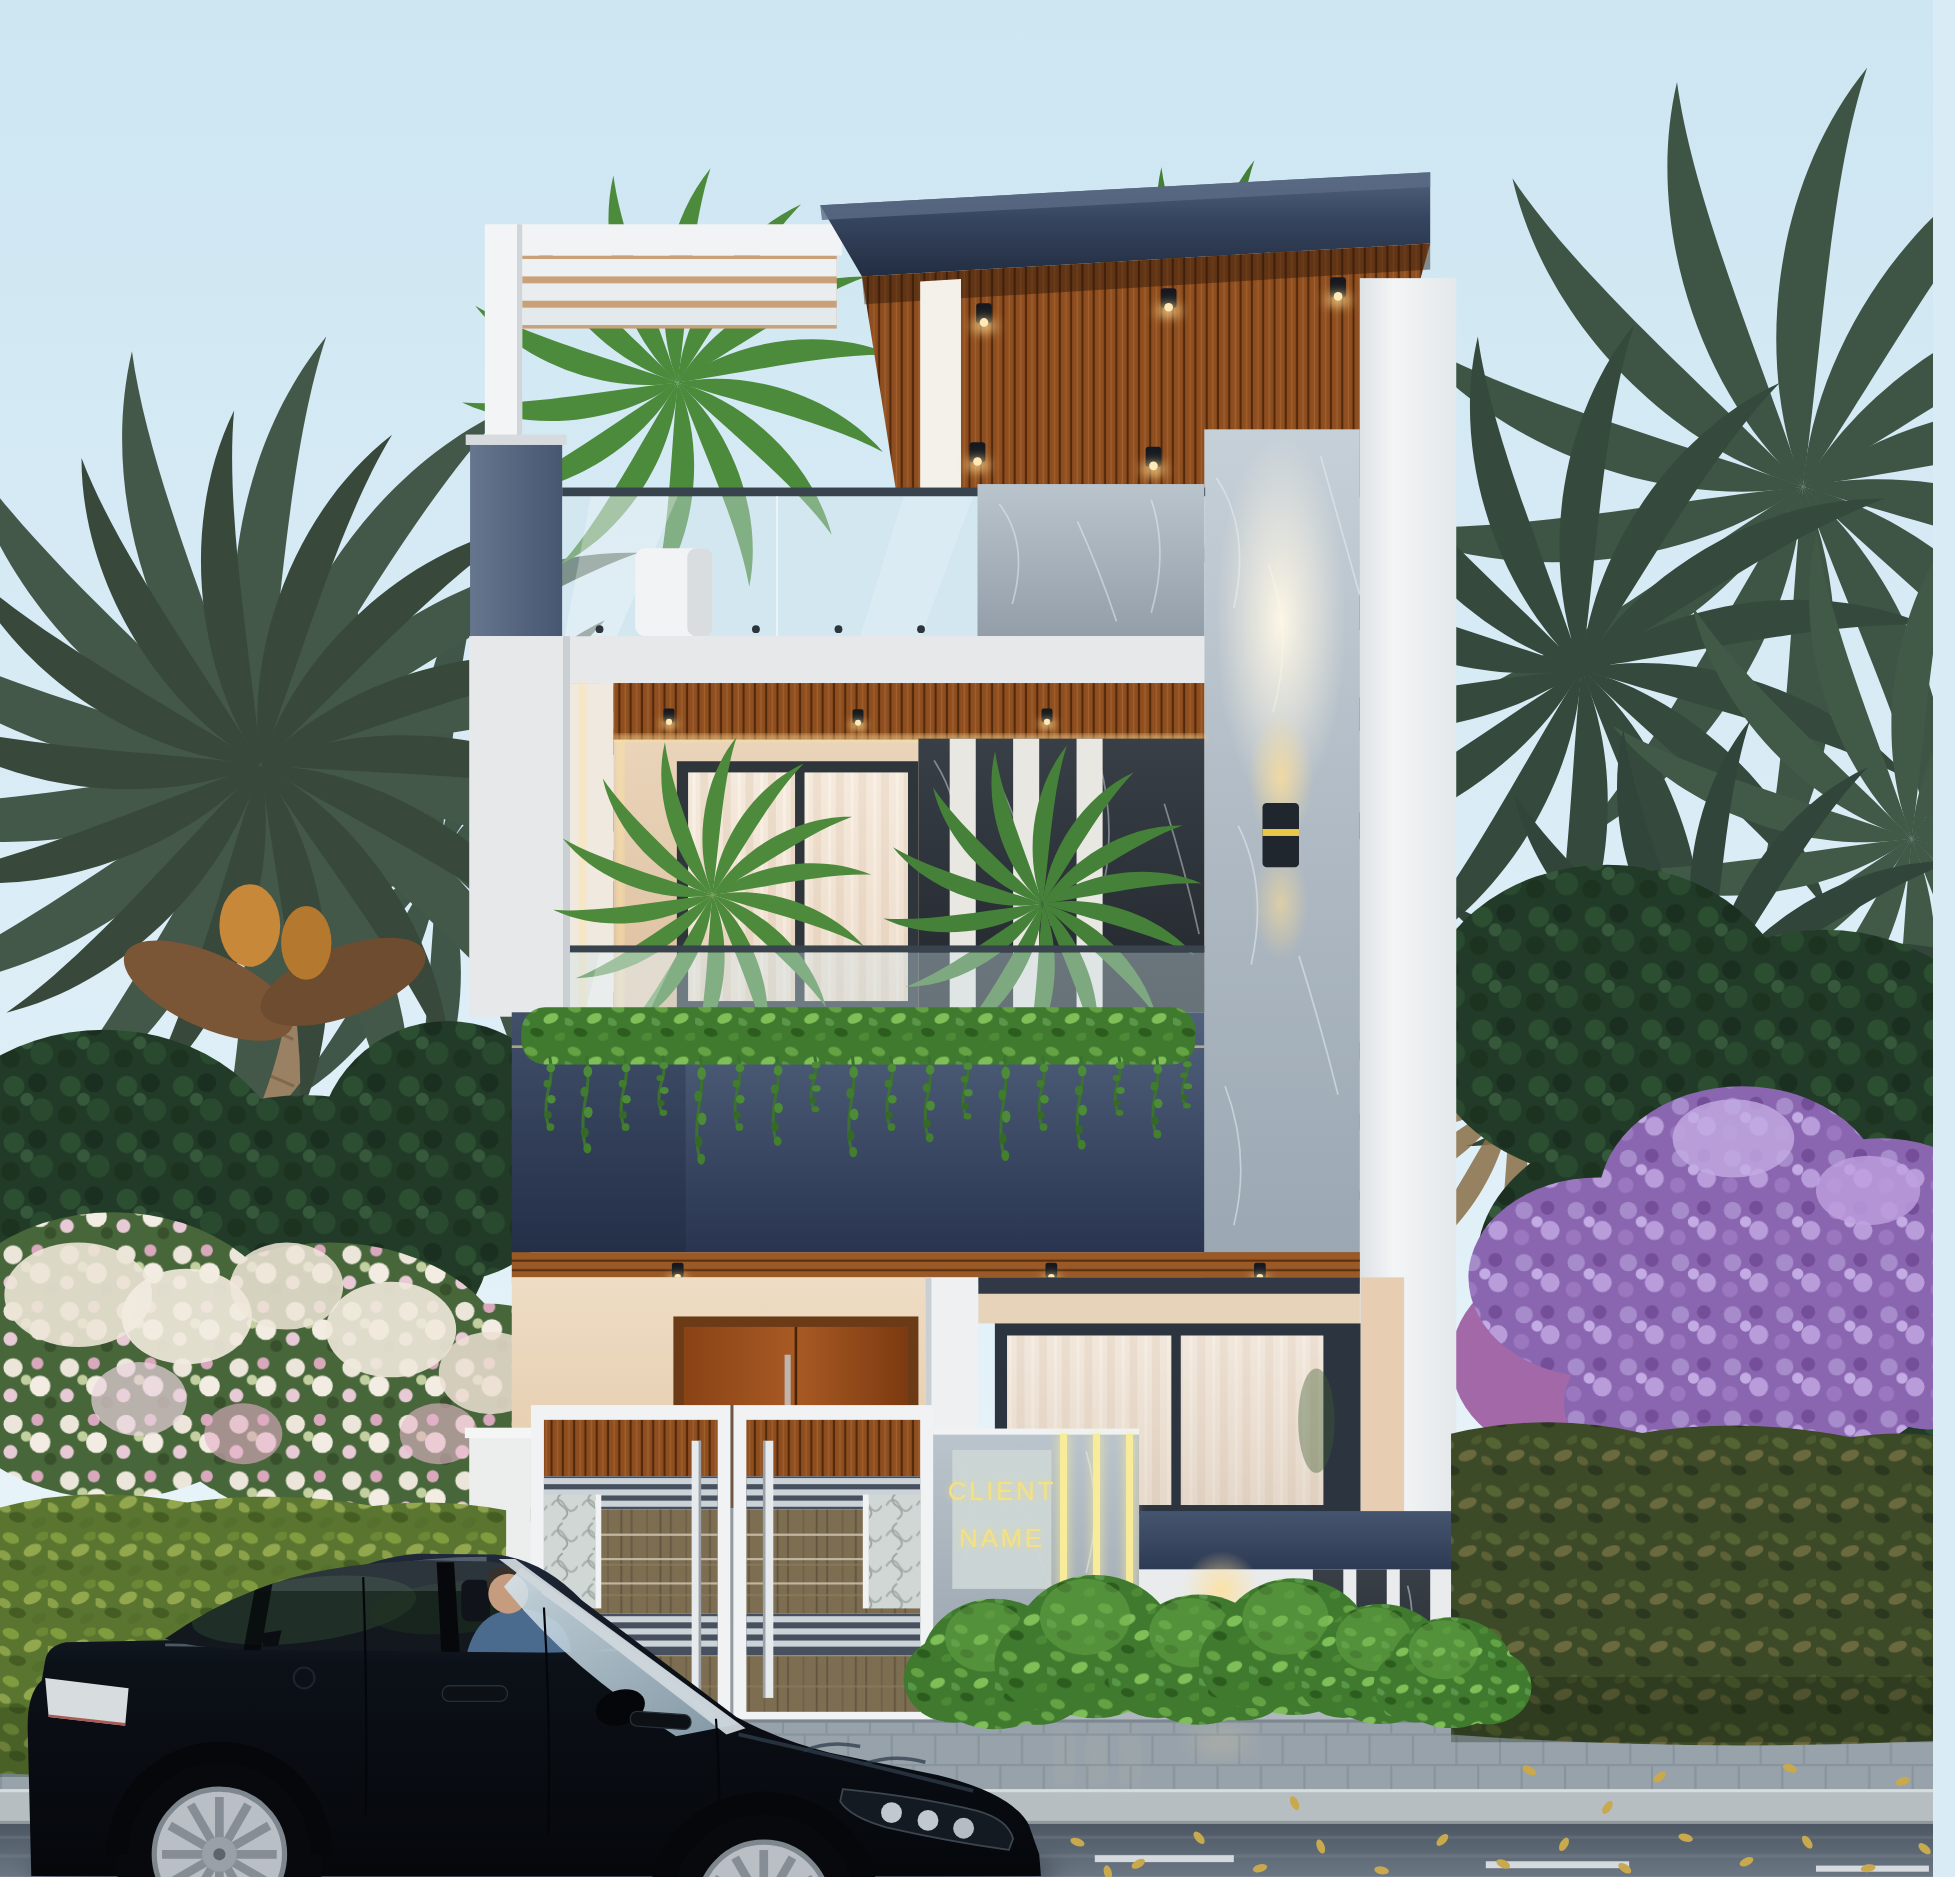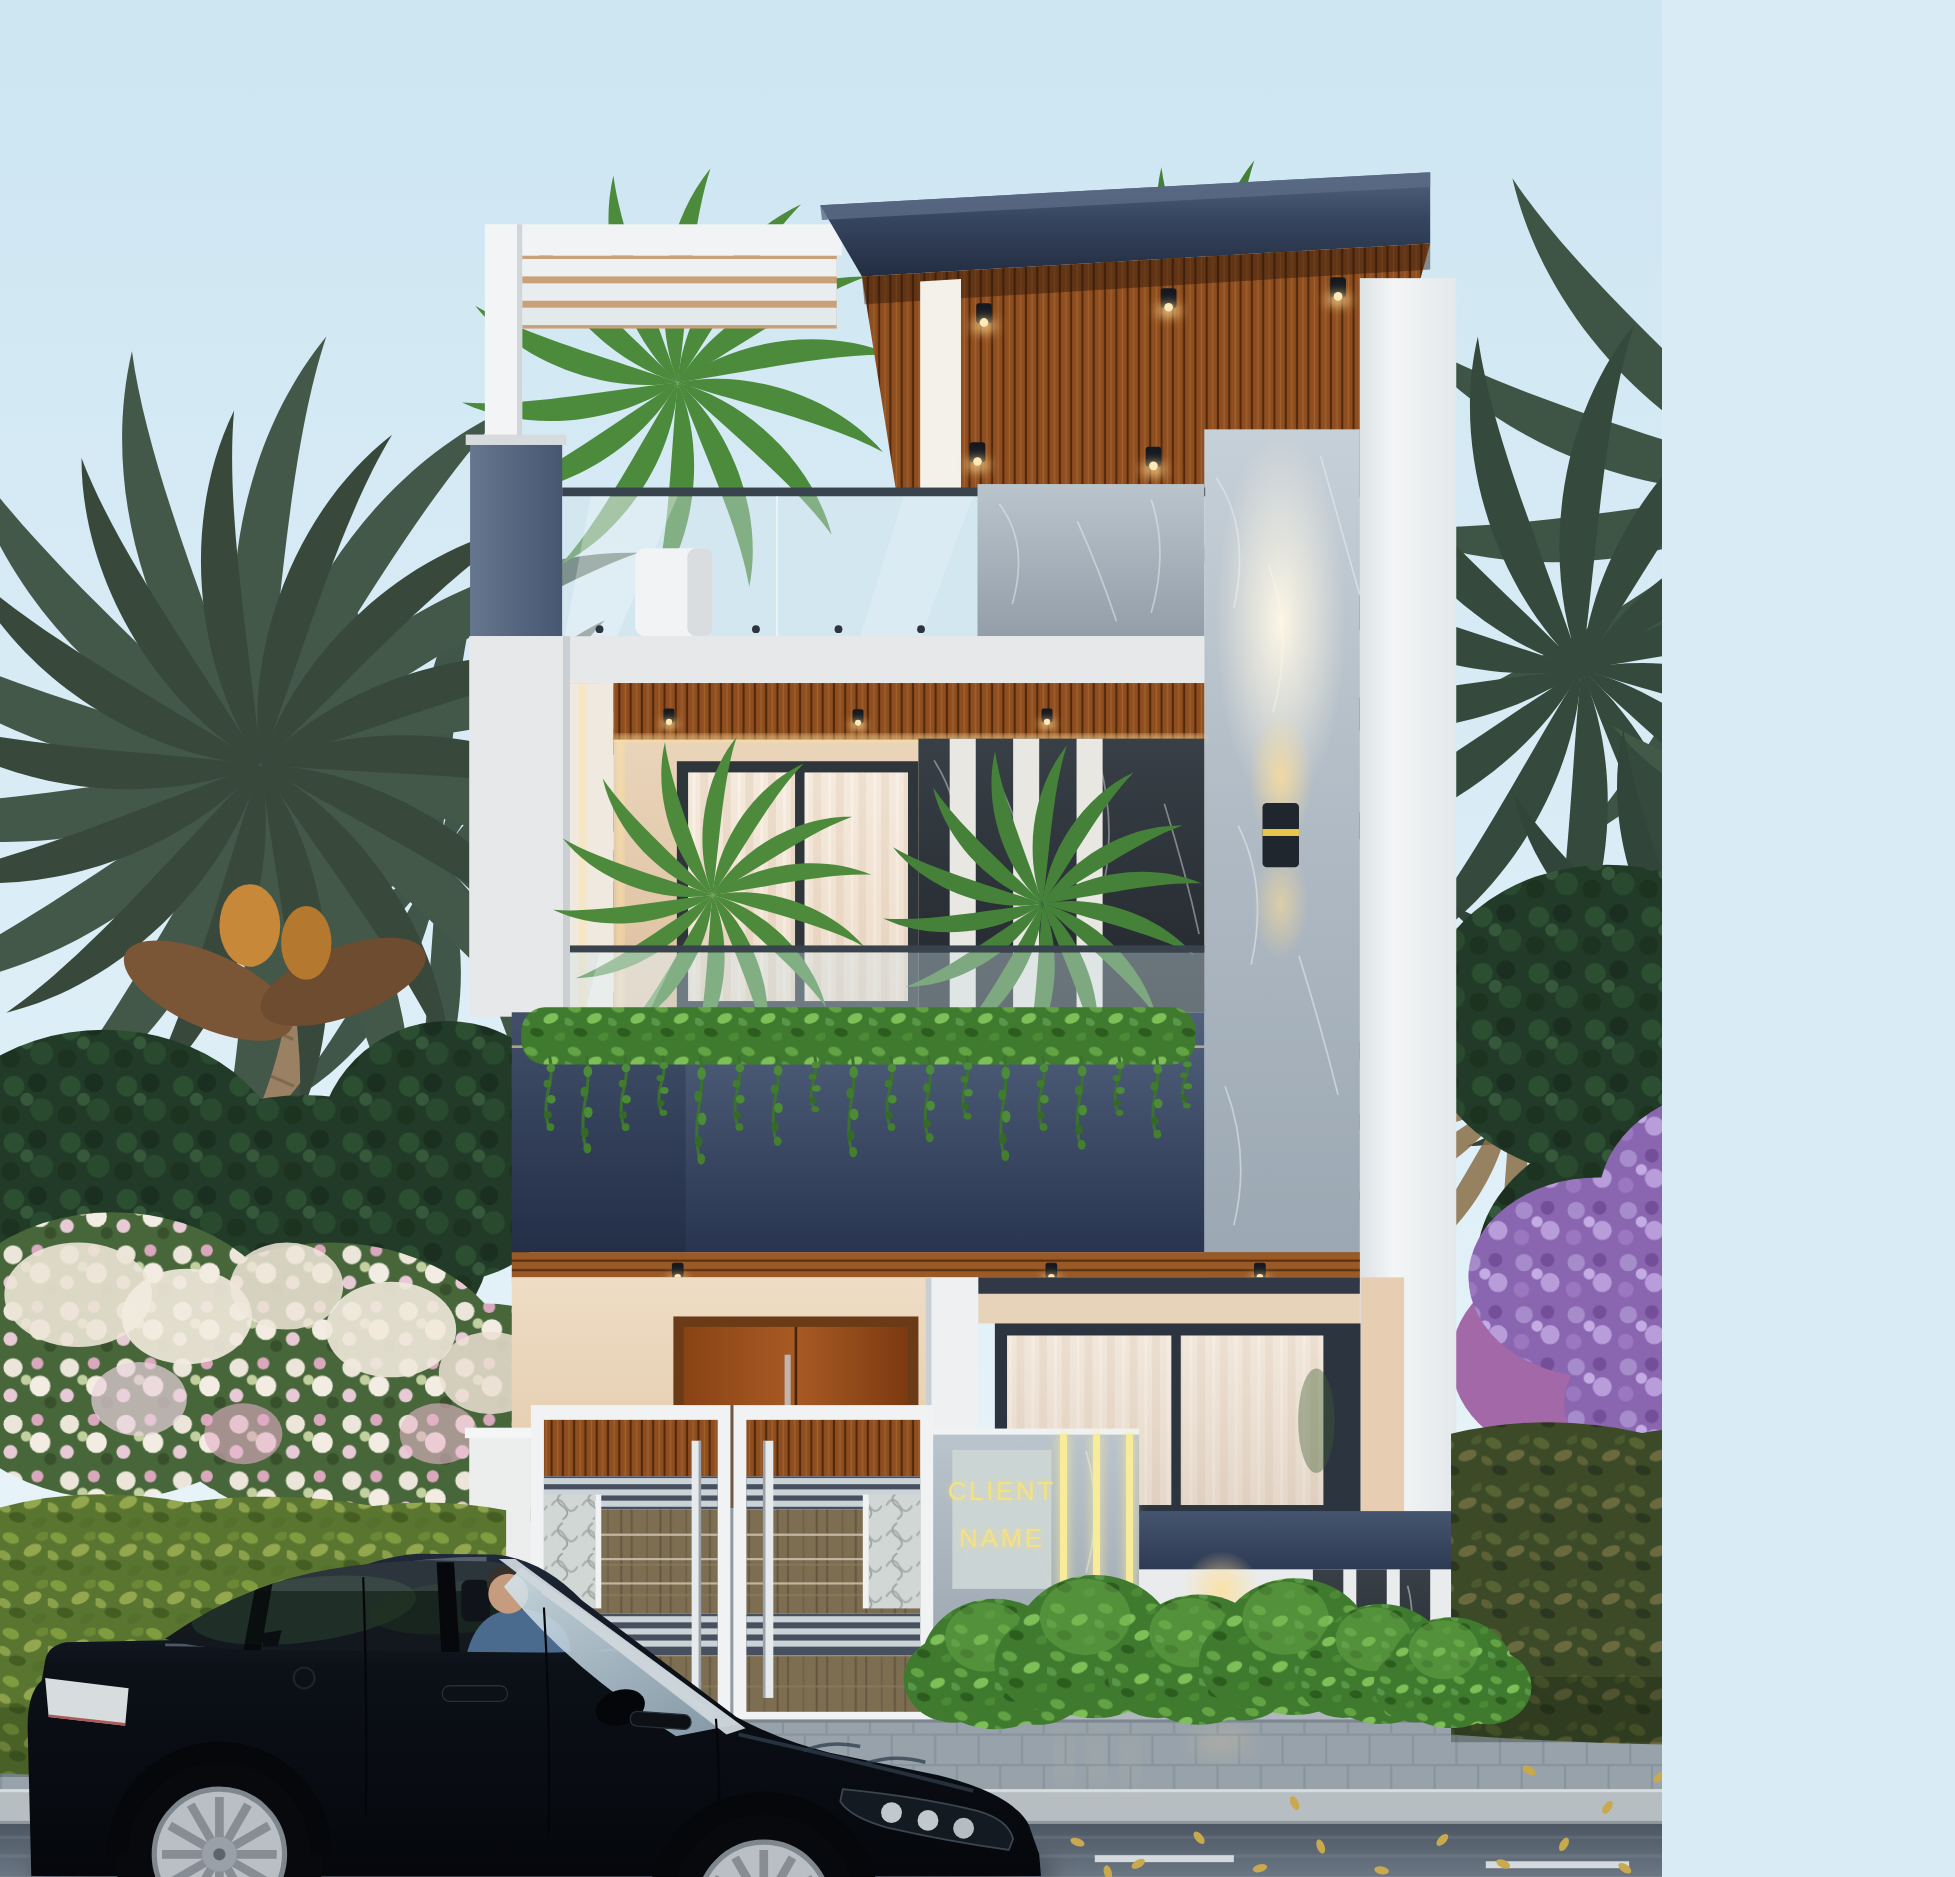--- a/index.html
+++ b/index.html
@@ -1,16 +1,16 @@
 <!DOCTYPE html>
 <html style="font-size:7px"><head>
 <meta charset="utf-8">
 <style>
   html,body{margin:0;padding:0;background:#d9ecf6;}
-  .stage{position:relative;width:1662px;height:1877px;overflow:hidden;font-family:"Liberation Sans",sans-serif;}
+  .stage{position:relative;width:1933px;height:1877px;overflow:hidden;font-family:"Liberation Sans",sans-serif;}
   .stage svg{position:absolute;left:0;top:0;display:block;}
   text{font-family:"Liberation Sans",sans-serif;}
 </style>
 </head>
 <body>
 
 <div class="stage">
 <svg viewBox="0 0 4500 4320" width="1955" height="1877">
 <defs>
 

